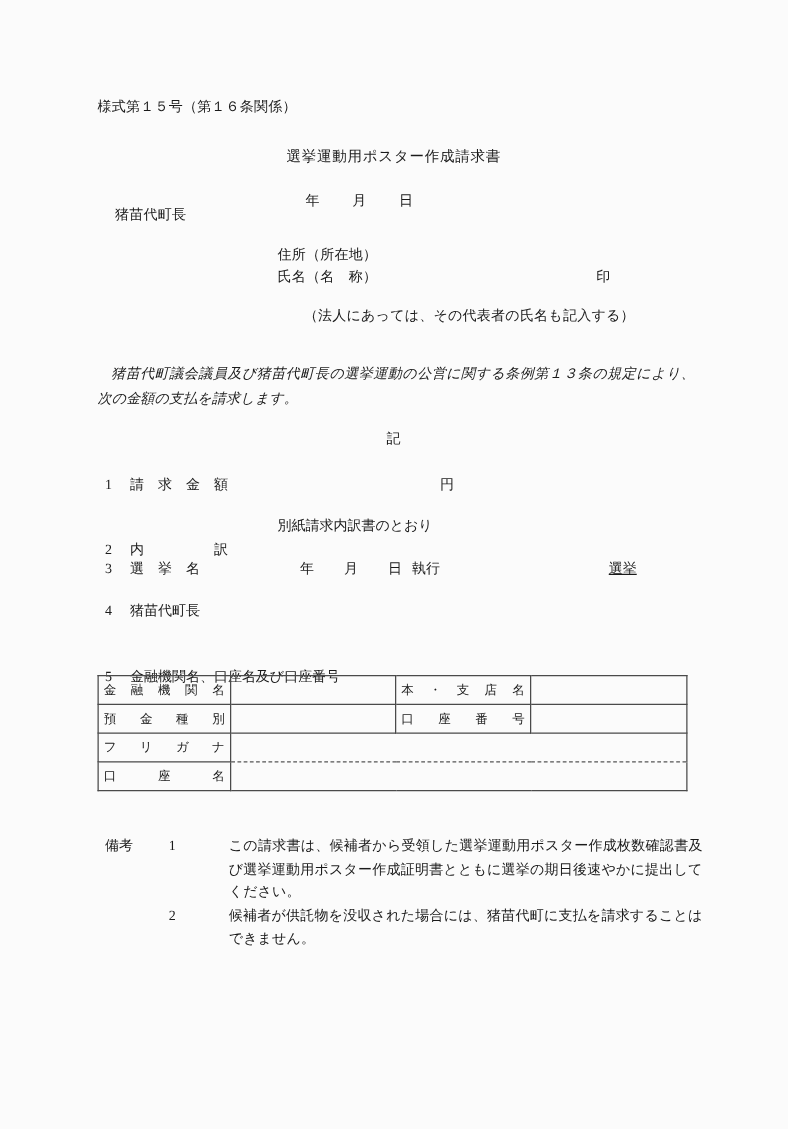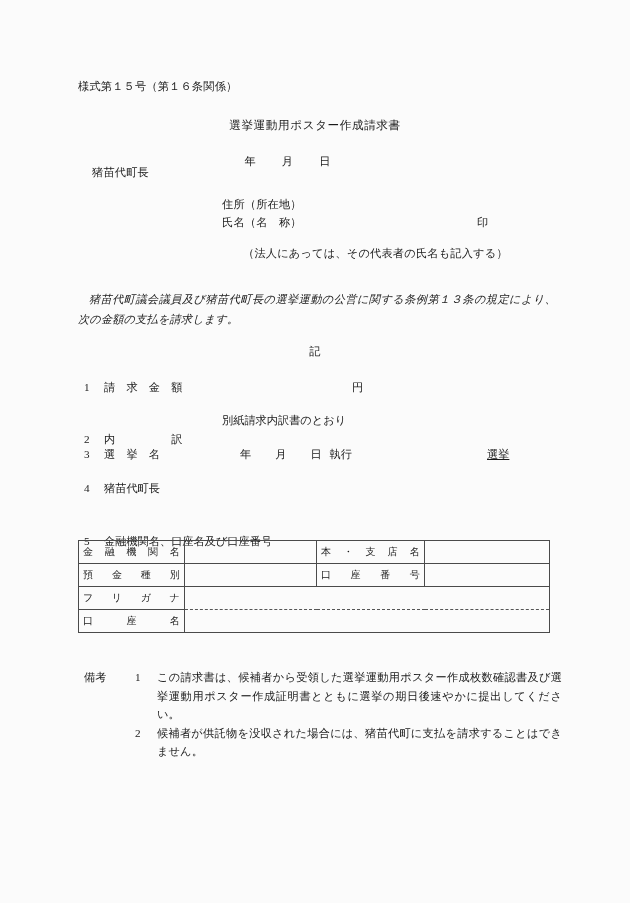--- a/index.html
+++ b/index.html
@@ -161,20 +161,21 @@
   }
   .remark-no {
     width: 22px;
     flex: none;
     white-space: pre;
   }
   .remark-text {
     flex: 1;
     text-align: justify;
     letter-spacing: 0.1px;
+    margin-left: 26px;
   }
   .remark-row + .remark-row { margin-top: 0px; }
 </style>
 </head>
 <body>
 
 <div class="page">
 
   <div class="abs t" id="form-number">様式第１５号（第１６条関係）</div>
 

